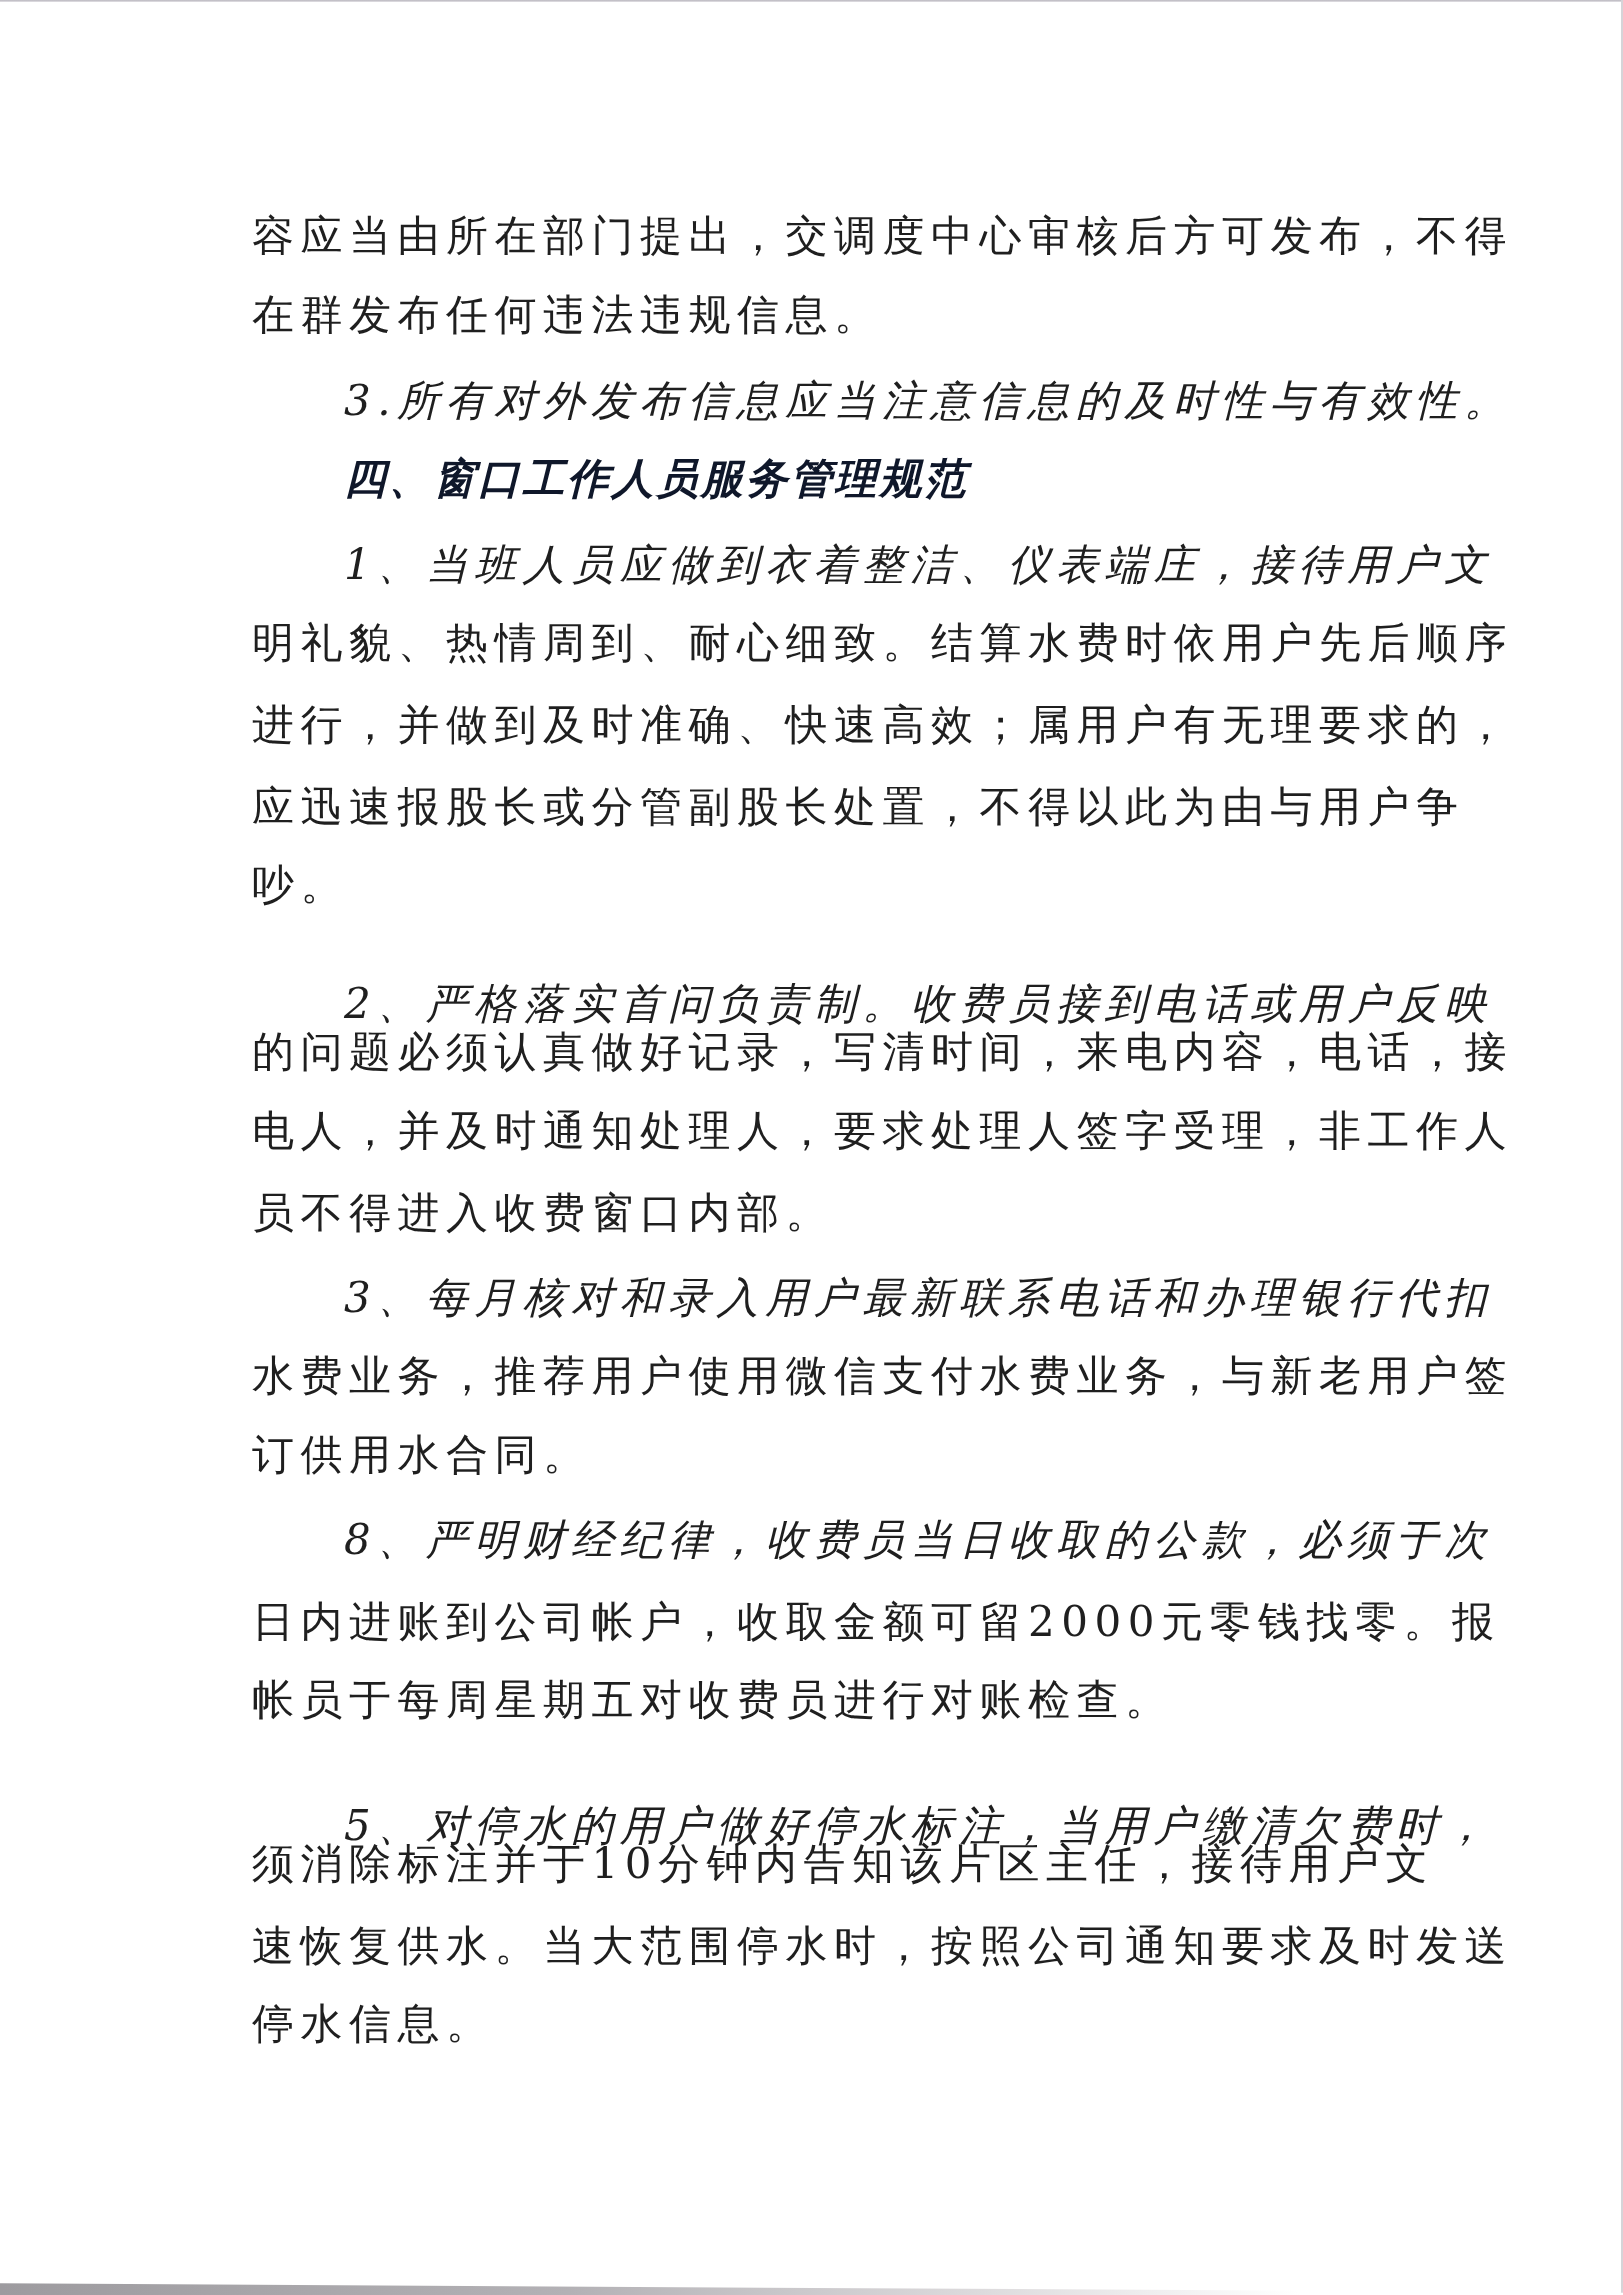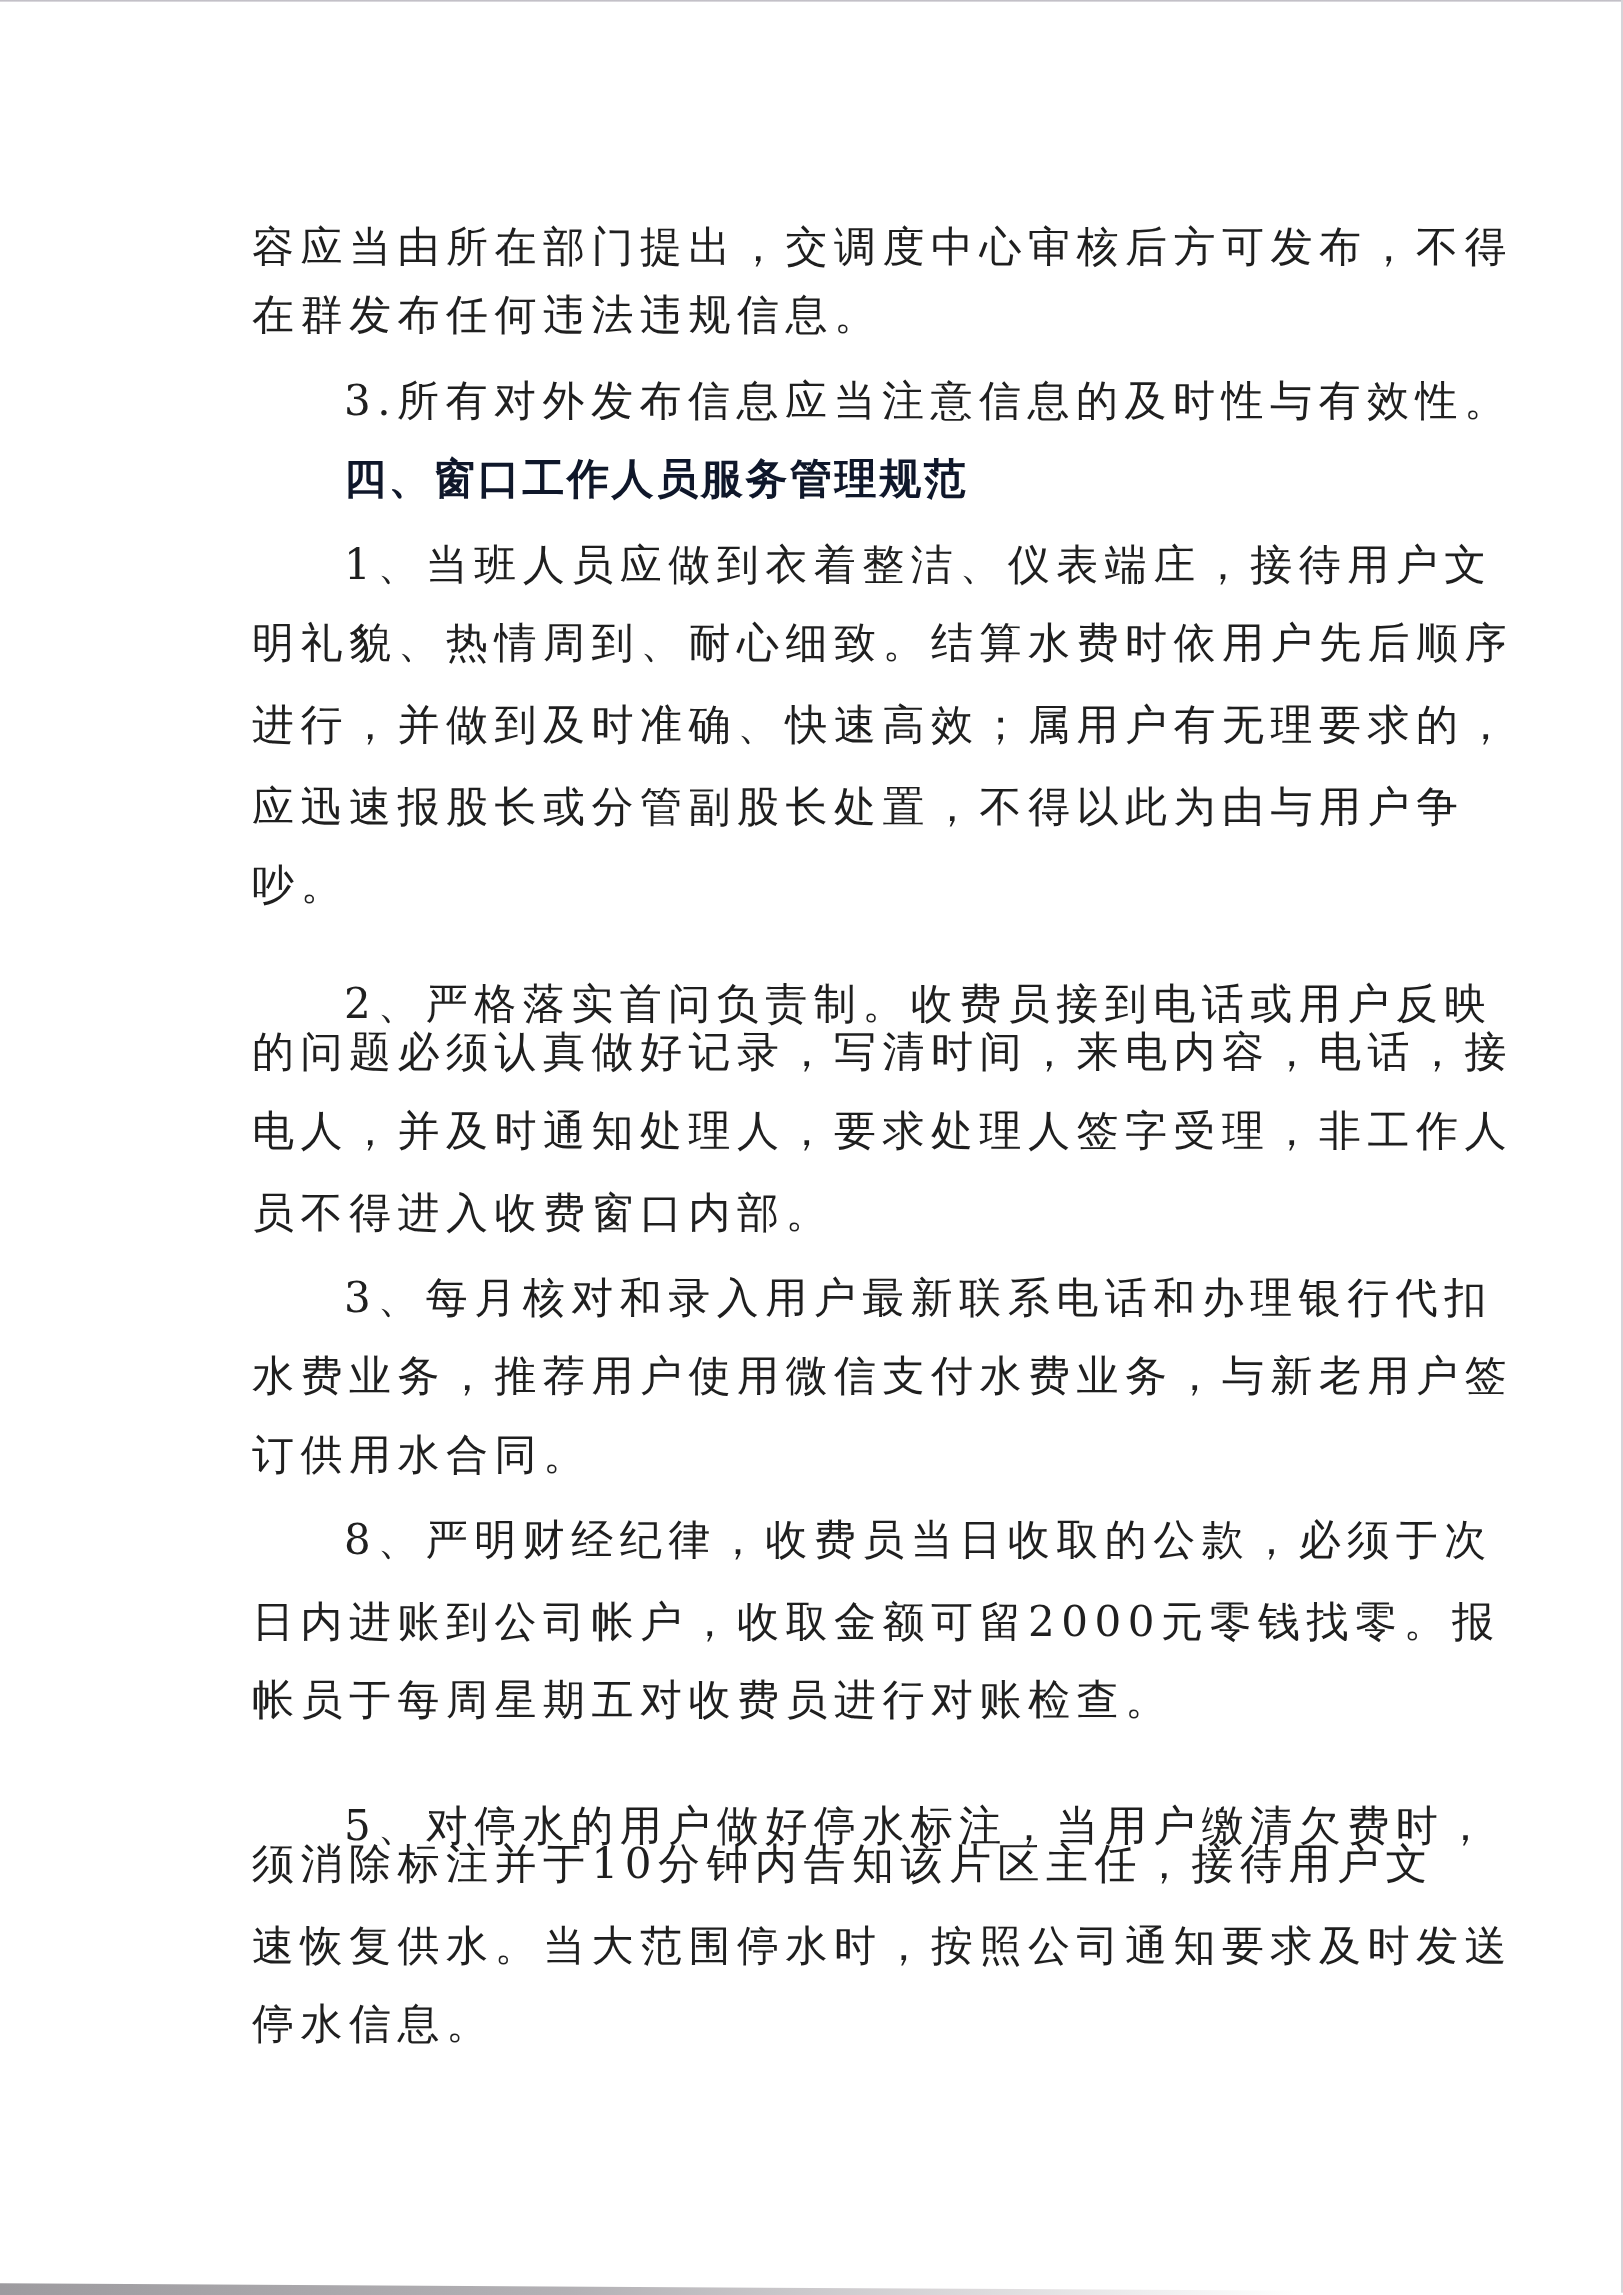--- a/index.html
+++ b/index.html
@@ -42,36 +42,36 @@
     }
     .line {
       position: absolute;
       left: 0;
       height: 65px;
       font-size: 42px;
       line-height: 65px;
       white-space: nowrap;
       letter-spacing: 6.5px;
     }
-    .indent { left: 92px; }
+    .indent { left: 92px; font-style: italic; }
     .heading {
       font-family: "DejaVu Sans", "Liberation Sans", sans-serif;
       font-weight: bold;
       letter-spacing: 2.6px;
       color: #0f172a;
     }
   </style>
 </head>
 <body>
 
 <div class="top-edge"></div>
 <div class="right-edge"></div>
 
 <div class="page">
-  <div class="line" style="top:11px">容应当由所在部门提出，交调度中心审核后方可发布，不得</div>
+  <div class="line" style="top:0px">容应当由所在部门提出，交调度中心审核后方可发布，不得</div>
   <div class="line" style="top:79px">在群发布任何违法违规信息。</div>
   <div class="line indent" style="top:165px">3.所有对外发布信息应当注意信息的及时性与有效性。</div>
   <div class="line indent heading" style="top:243px">四、窗口工作人员服务管理规范</div>
   <div class="line indent" style="top:329px">1、当班人员应做到衣着整洁、仪表端庄，接待用户文</div>
   <div class="line" style="top:407px">明礼貌、热情周到、耐心细致。结算水费时依用户先后顺序</div>
   <div class="line" style="top:489px">进行，并做到及时准确、快速高效；属用户有无理要求的，</div>
   <div class="line" style="top:571px">应迅速报股长或分管副股长处置，不得以此为由与用户争</div>
   <div class="line" style="top:649px">吵。</div>
   <div class="line indent" style="top:768px">2、严格落实首问负责制。收费员接到电话或用户反映</div>
   <div class="line" style="top:816px">的问题必须认真做好记录，写清时间，来电内容，电话，接</div>

